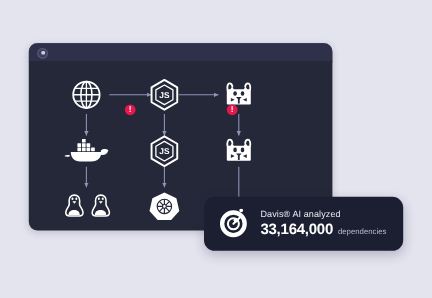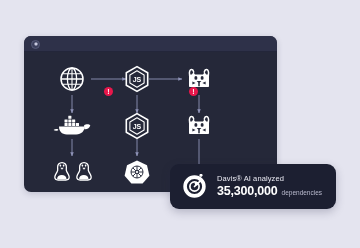--- a/index.html
+++ b/index.html
@@ -292,17 +292,17 @@
       <circle cx="12.5" cy="12.5" r="4.6" fill="none" stroke="#ffffff" stroke-width="1.7"></circle>
       <circle cx="14.6" cy="9.6" r="1.9" fill="#ffffff"></circle>
       <path d="M12.5,12.5 L18.6,6.6" stroke="#ffffff" stroke-width="1.7" stroke-linecap="round" fill="none"></path>
       <path d="M19.0,2.9 a1.6,1.6 0 1,1 0.01,0 z" fill="#ffffff"></path>
     </svg>
   </div>
 
   <div id="davis-text">
     <div id="davis-heading">Davis® AI analyzed</div>
     <div id="davis-metric-row">
-      <span id="davis-count">35,300,000</span>
+      <span id="davis-count">33,164,000</span>
       <span id="davis-unit">dependencies</span>
     </div>
   </div>
 </div>
 
 </body></html>

